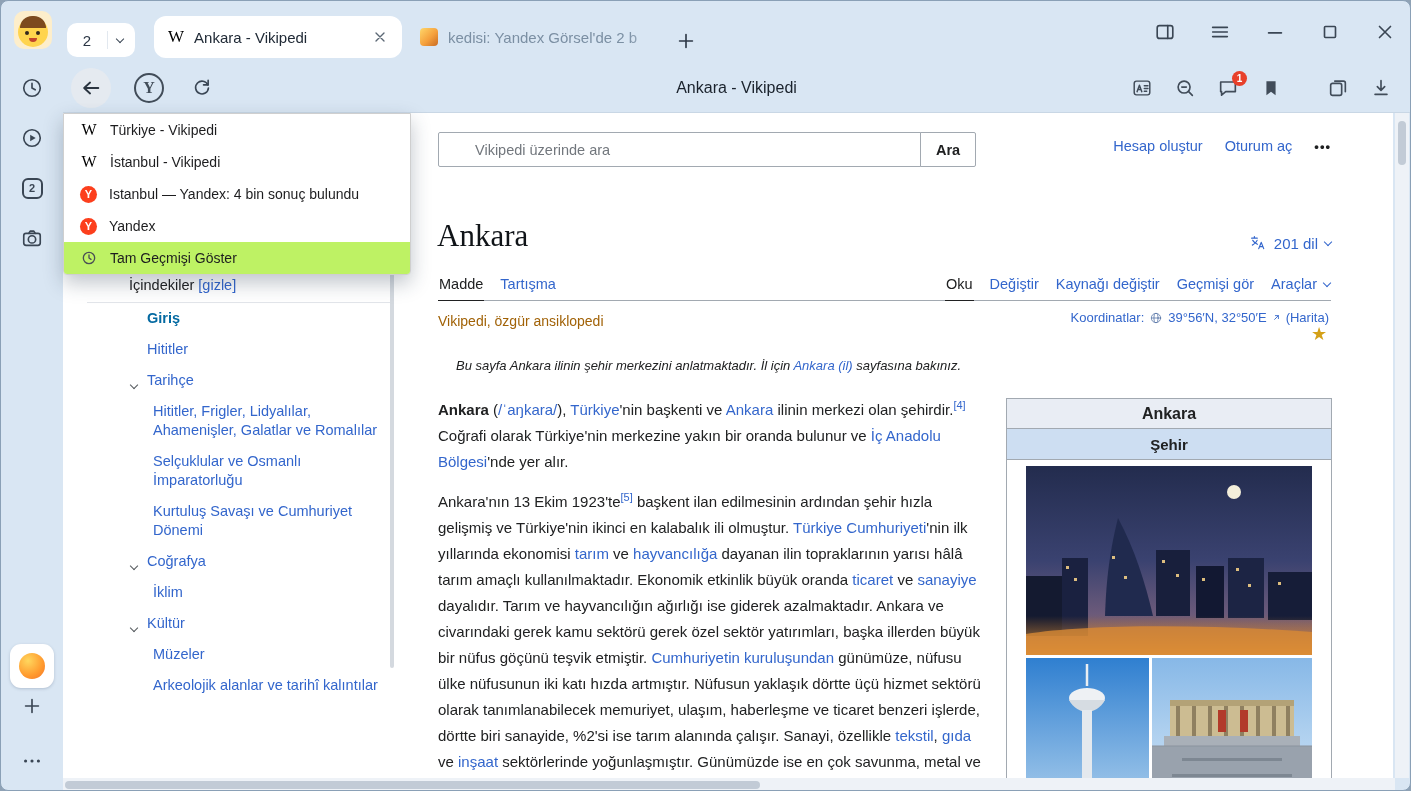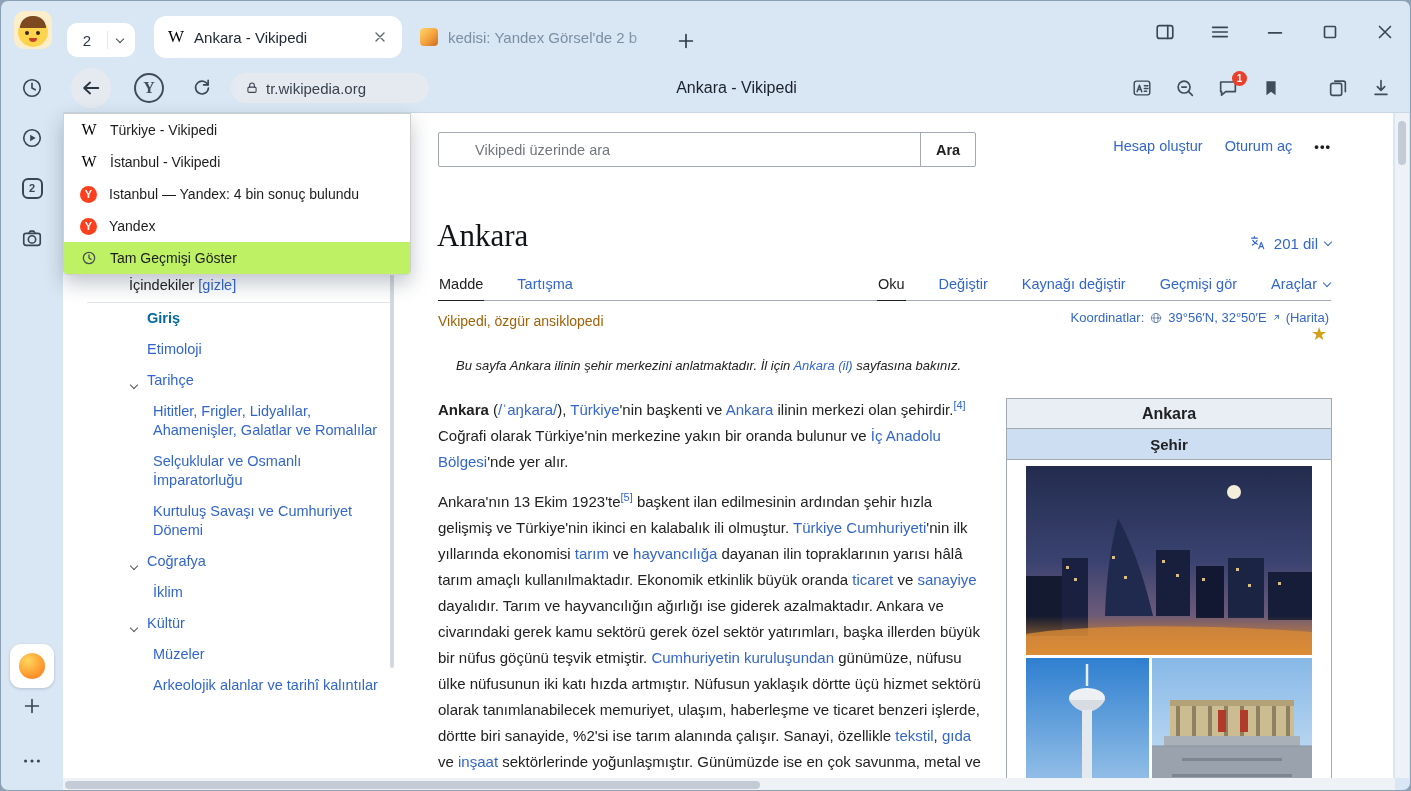--- a/index.html
+++ b/index.html
@@ -67,21 +67,21 @@
   .wsearch-icon{position:absolute;left:385px;top:27px;color:#54595d;pointer-events:none;}
   .wsearch-btn{position:absolute;left:857px;top:19px;width:56px;height:35px;border:1px solid #a2a9b1;background:#fff;font-weight:bold;font-size:14.5px;color:#202122;cursor:pointer;border-radius:0 2px 2px 0;font-family:inherit;}
   .userlinks{position:absolute;right:62px;top:25px;display:flex;align-items:center;gap:22px;font-size:14.5px;}
   .userlinks .more{color:#202122;font-weight:bold;letter-spacing:1px;font-size:13px;cursor:pointer;}
 
   .wtitle{position:absolute;left:374px;top:105px;font-family:"Liberation Serif",serif;font-size:31px;font-weight:normal;color:#101418;}
   .langsel{position:absolute;right:62px;top:121px;display:flex;align-items:center;gap:7px;color:#3366cc;font-size:15px;cursor:pointer;}
   .langsel .chv{margin-top:-3px;}
 
   .page-tabs{position:absolute;left:375px;right:62px;top:152px;height:36px;border-bottom:1px solid #a2a9b1;display:flex;justify-content:space-between;align-items:flex-end;}
-  #nav-tabs,#view-tabs{display:flex;gap:32px;align-items:flex-start;}
+  #nav-tabs,#view-tabs{display:flex;gap:15px;align-items:flex-start;}
   .ptab{padding:7px 1px 8px;color:#3366cc;font-size:14.5px;cursor:pointer;display:inline-flex;align-items:center;gap:7px;margin-bottom:-1px;border-bottom:1px solid transparent;white-space:nowrap;}
   .ptab.on{color:#202122;border-bottom:1px solid #202122;}
   .ptab .chv{color:#3366cc;margin-top:-3px;}
 
   .tagline{position:absolute;left:375px;top:200px;font-size:14px;color:#a16207;}
   .coords{position:absolute;right:64px;top:197px;display:flex;align-items:center;gap:5px;font-size:13px;color:#3366cc;cursor:pointer;}
   .fstar{position:absolute;left:1248px;top:210px;font-size:18px;color:#d4a017;cursor:pointer;}
 
   .hatnote{position:absolute;left:393px;top:245px;width:880px;font-size:13px;font-style:italic;color:#202122;}
   .wiki-text{position:absolute;left:375px;top:279px;width:548px;font-size:15px;line-height:26px;color:#202122;}
@@ -235,27 +235,20 @@
           <path d="M20 12H6M11 6l-6.5 6L11 18"></path>
         </svg>
     </button>
     <button class="ybtn">Y</button>
     <button class="reload">
       <svg class="ic i22" viewBox="0 0 24 24">
           <path d="M18.4 8.6A7 7 0 1 0 19 12"></path>
           <path d="M18.7 3.6v5h-5"></path>
         </svg>
     </button>
-    <div class="addressbar">
-      <svg class="ic" style="width:14px;height:14px" viewBox="0 0 24 24">
-          <rect x="5" y="10.5" width="14" height="9" rx="2"></rect>
-          <path d="M8 10.5V7.5a4 4 0 0 1 8 0v3"></path>
-        </svg>
-      <span class="url">tr.wikipedia.org</span>
-    </div>
     <div class="toolbar-title">Ankara - Vikipedi</div>
     <div class="tool-icons">
       <button>
           <svg class="ic i22" viewBox="0 0 24 24" style="stroke-width:1.6">
             <rect x="3.5" y="4.5" width="17" height="15" rx="2.5"></rect>
             <path d="M6.6 16l2.6-7 2.6 7M7.6 13.7h3.3M14.5 9.5h4M14.5 12.5h4M14.5 15.5h2.6"></path>
           </svg>
         </button>
       <button>
           <svg class="ic i22" viewBox="0 0 24 24">
@@ -366,21 +359,21 @@
         <p><span>Ankara'nın 13 Ekim 1923'te</span><sup class="ref">[5]</sup><span> başkent ilan edilmesinin ardından şehir hızla gelişmiş ve Türkiye'nin ikinci en kalabalık ili olmuştur. </span><a class="wlink">Türkiye Cumhuriyeti</a><span>'nin ilk yıllarında ekonomisi </span><a class="wlink">tarım</a><span> ve </span><a class="wlink">hayvancılığa</a><span> dayanan ilin topraklarının yarısı hâlâ tarım amaçlı kullanılmaktadır. Ekonomik etkinlik büyük oranda </span><a class="wlink">ticaret</a><span> ve </span><a class="wlink">sanayiye</a><span> dayalıdır. Tarım ve hayvancılığın ağırlığı ise giderek azalmaktadır. Ankara ve civarındaki gerek kamu sektörü gerek özel sektör yatırımları, başka illerden büyük bir nüfus göçünü teşvik etmiştir. </span><a class="wlink">Cumhuriyetin kuruluşundan</a><span> günümüze, nüfusu ülke nüfusunun iki katı hızda artmıştır. Nüfusun yaklaşık dörtte üçü hizmet sektörü olarak tanımlanabilecek memuriyet, ulaşım, haberleşme ve ticaret benzeri işlerde, dörtte biri sanayide, %2'si ise tarım alanında çalışır. Sanayi, özellikle </span><a class="wlink">tekstil</a><span>, </span><a class="wlink">gıda</a><span> ve </span><a class="wlink">inşaat</a><span> sektörlerinde yoğunlaşmıştır. Günümüzde ise en çok savunma, metal ve motor sektörlerinde</span></p>
       </div>
 
     <div class="toc-header">
       <span>İçindekiler</span>
       <a class="wlink">[gizle]</a>
     </div>
     <div class="toc-rule"></div>
     <div id="toc-list">
         <div class="toc-item l1 current"><span>Giriş</span></div>
-        <div class="toc-item l1"><span>Etimoloji</span></div>
+        <div class="toc-item l1"><span>Hititler</span></div>
         <div class="toc-item l1"><span class="toc-chev"><span class="chv"></span></span><span>Tarihçe</span></div>
         <div class="toc-item l2"><span>Hititler, Frigler, Lidyalılar, Ahamenişler, Galatlar ve Romalılar</span></div>
         <div class="toc-item l2"><span>Selçuklular ve Osmanlı İmparatorluğu</span></div>
         <div class="toc-item l2"><span>Kurtuluş Savaşı ve Cumhuriyet Dönemi</span></div>
         <div class="toc-item l1"><span class="toc-chev"><span class="chv"></span></span><span>Coğrafya</span></div>
         <div class="toc-item l2"><span>İklim</span></div>
         <div class="toc-item l1"><span class="toc-chev"><span class="chv"></span></span><span>Kültür</span></div>
         <div class="toc-item l2"><span>Müzeler</span></div>
         <div class="toc-item l2"><span>Arkeolojik alanlar ve tarihî kalıntılar</span></div>
       </div>

